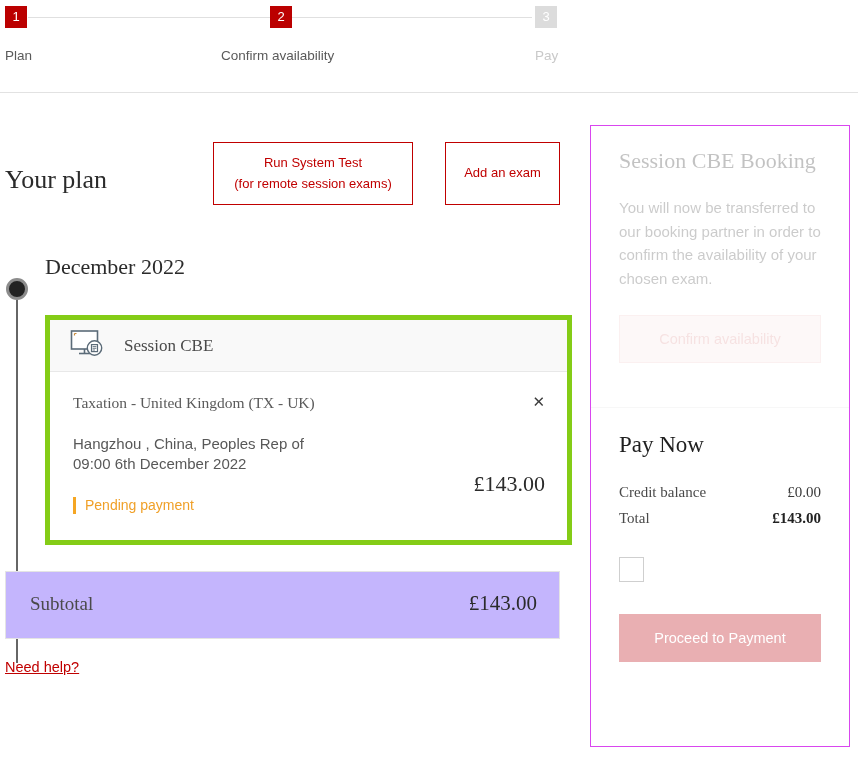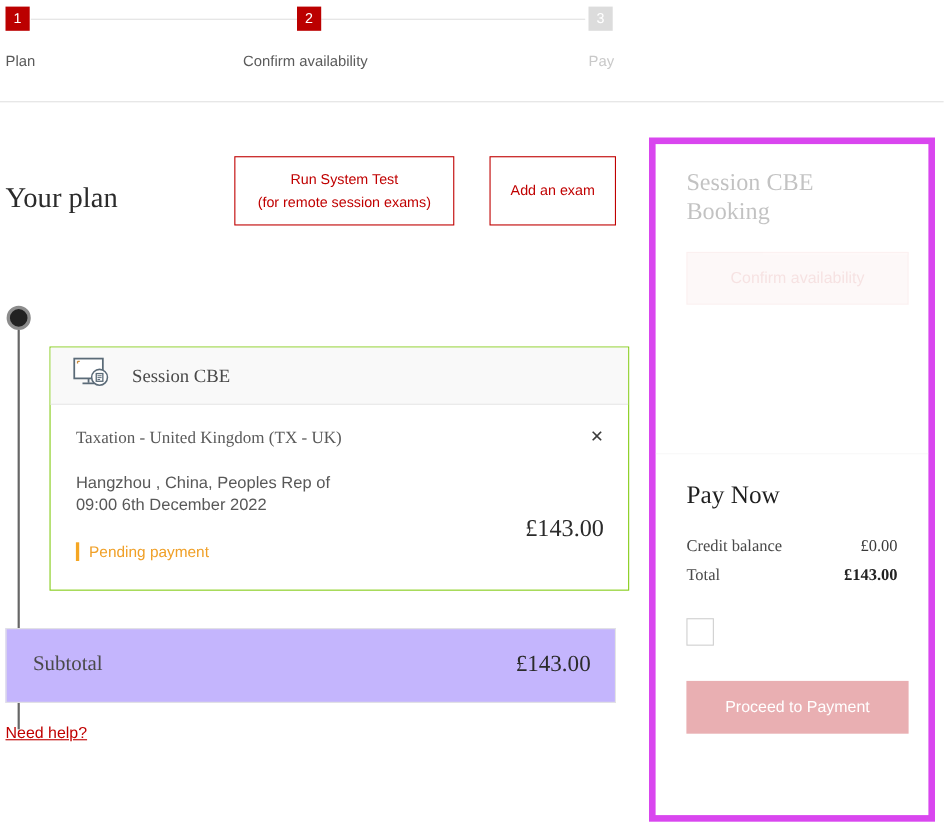--- a/index.html
+++ b/index.html
@@ -49,21 +49,21 @@
     border-radius:50%; background:#222222; border:3px solid #8c8c8c;
   }
   .timeline-line { position:absolute; left:16px; top:207px; width:2px; height:363px; background:#666666; }
 
   .month {
     position:absolute; left:45px; top:161px;
     font-family:"Liberation Serif", serif; font-size:22px; color:#2b2b2b;
   }
 
   
-  .card { position:absolute; left:45px; top:222px; width:527px; border:1px solid #84cc16; background:#fff; }
+  .card { position:absolute; left:45px; top:222px; width:527px; border:5px solid #84cc16; background:#fff; }
   .card-head {
     height:52px; background:#f9f9f9; border-bottom:1px solid #e8e8e8;
     display:flex; align-items:center; padding-left:20px; gap:18px;
   }
   .card-head-title { font-family:"Liberation Serif", serif; font-size:17px; color:#4a4a4a; }
   .card-body { position:relative; padding:22px 20px 26px 23px; min-height:165px; }
   .exam-name { font-family:"Liberation Serif", serif; font-size:15.5px; color:#5a5a5a; margin:0 0 22px 0; }
   .exam-loc { font-size:15px; color:#585858; line-height:1.36; margin:0; }
   .pending-wrap { display:flex; align-items:center; gap:9px; margin-top:22px; }
   .pending-bar { width:3px; height:17px; background:#f5a623; }
@@ -81,21 +81,21 @@
   .subtotal { position:absolute; left:5px; top:478px; width:555px; height:68px; border:1px solid #e4e4e4; background:#c4b5fd; }
   .subtotal-label { position:absolute; left:24px; top:21px; font-family:"Liberation Serif", serif; font-size:19px; color:#4a4a4a; }
   .subtotal-value { position:absolute; right:22px; top:19px; font-family:"Liberation Serif", serif; font-size:21px; color:#2b2b2b; }
 
   .need-help {
     position:absolute; left:5px; top:566px;
     font-size:14.5px; color:#c00000; text-decoration:underline; cursor:pointer;
   }
 
   
-  .panel { position:absolute; left:590px; top:125px; width:260px; height:622px; border:6px solid #d946ef; background:#fff; }
+  .panel { position:absolute; left:590px; top:125px; width:260px; height:622px; border:1px solid #d946ef; background:#fff; }
   .panel-sec-1 { position:relative; padding:22px 28px 0 28px; height:282px; opacity:0.30; border-bottom:1px solid #e8e8e8; }
   .panel-title { font-family:"Liberation Serif", serif; font-size:22px; color:#3a3a3a; margin:0 0 22px 0; font-weight:400; }
   .panel-text { font-size:15px; line-height:1.58; color:#555555; margin:0; }
   .btn-confirm {
     margin-top:24px; width:202px; height:48px;
     background:#fbeaea; border:1px solid #f3cfcf; color:#e4a2a2;
     font-size:14.5px; display:flex; align-items:center; justify-content:center; cursor:pointer;
   }
   .panel-sec-2 { position:relative; padding:24px 28px 0 28px; }
   .pay-title { font-family:"Liberation Serif", serif; font-size:23px; color:#1f1f1f; margin:0 0 26px 0; font-weight:400; }
@@ -147,20 +147,21 @@
       <span>(for remote session exams)</span>
     </div>
 
     <div class="btn-outline" id="btn-add-exam">
       <span>Add an exam</span>
     </div>
 
     <div class="timeline-dot"></div>
     <div class="timeline-line"></div>
 
+    <div class="month">December 2022</div>
 
     <div class="card">
       <div class="card-head">
         <span>
           <svg width="36" height="30" viewBox="0 0 36 30" fill="none">
             <rect x="1.5" y="2" width="26" height="18" stroke="#5b6b78" stroke-width="1.6" fill="#fff"></rect>
             <path d="M14.5 20 V24" stroke="#5b6b78" stroke-width="1.6"></path>
             <path d="M9 24.5 H20" stroke="#5b6b78" stroke-width="1.6"></path>
             <path d="M4.5 4.5 l2 0 M4.5 4.5 l0 2" stroke="#c88a3a" stroke-width="1.2"></path>
             <circle cx="24.5" cy="19" r="7.2" fill="#ffffff" stroke="#5b6b78" stroke-width="1.4"></circle>
@@ -189,20 +190,21 @@
       <span class="subtotal-value">£143.00</span>
     </div>
 
     <a class="need-help">Need help?</a>
   </div>
 
   <div class="panel">
 
     <div class="panel-sec-1">
       <h2 class="panel-title">Session CBE Booking</h2>
+      <p class="panel-text">You will now be transferred to our booking partner in order to confirm the availability of your chosen exam.</p>
       <div class="btn-confirm">
         <span>Confirm availability</span>
       </div>
     </div>
 
     <div class="panel-sec-2">
       <h2 class="pay-title">Pay Now</h2>
 
       <div class="pay-row">
         <span>Credit balance</span>

